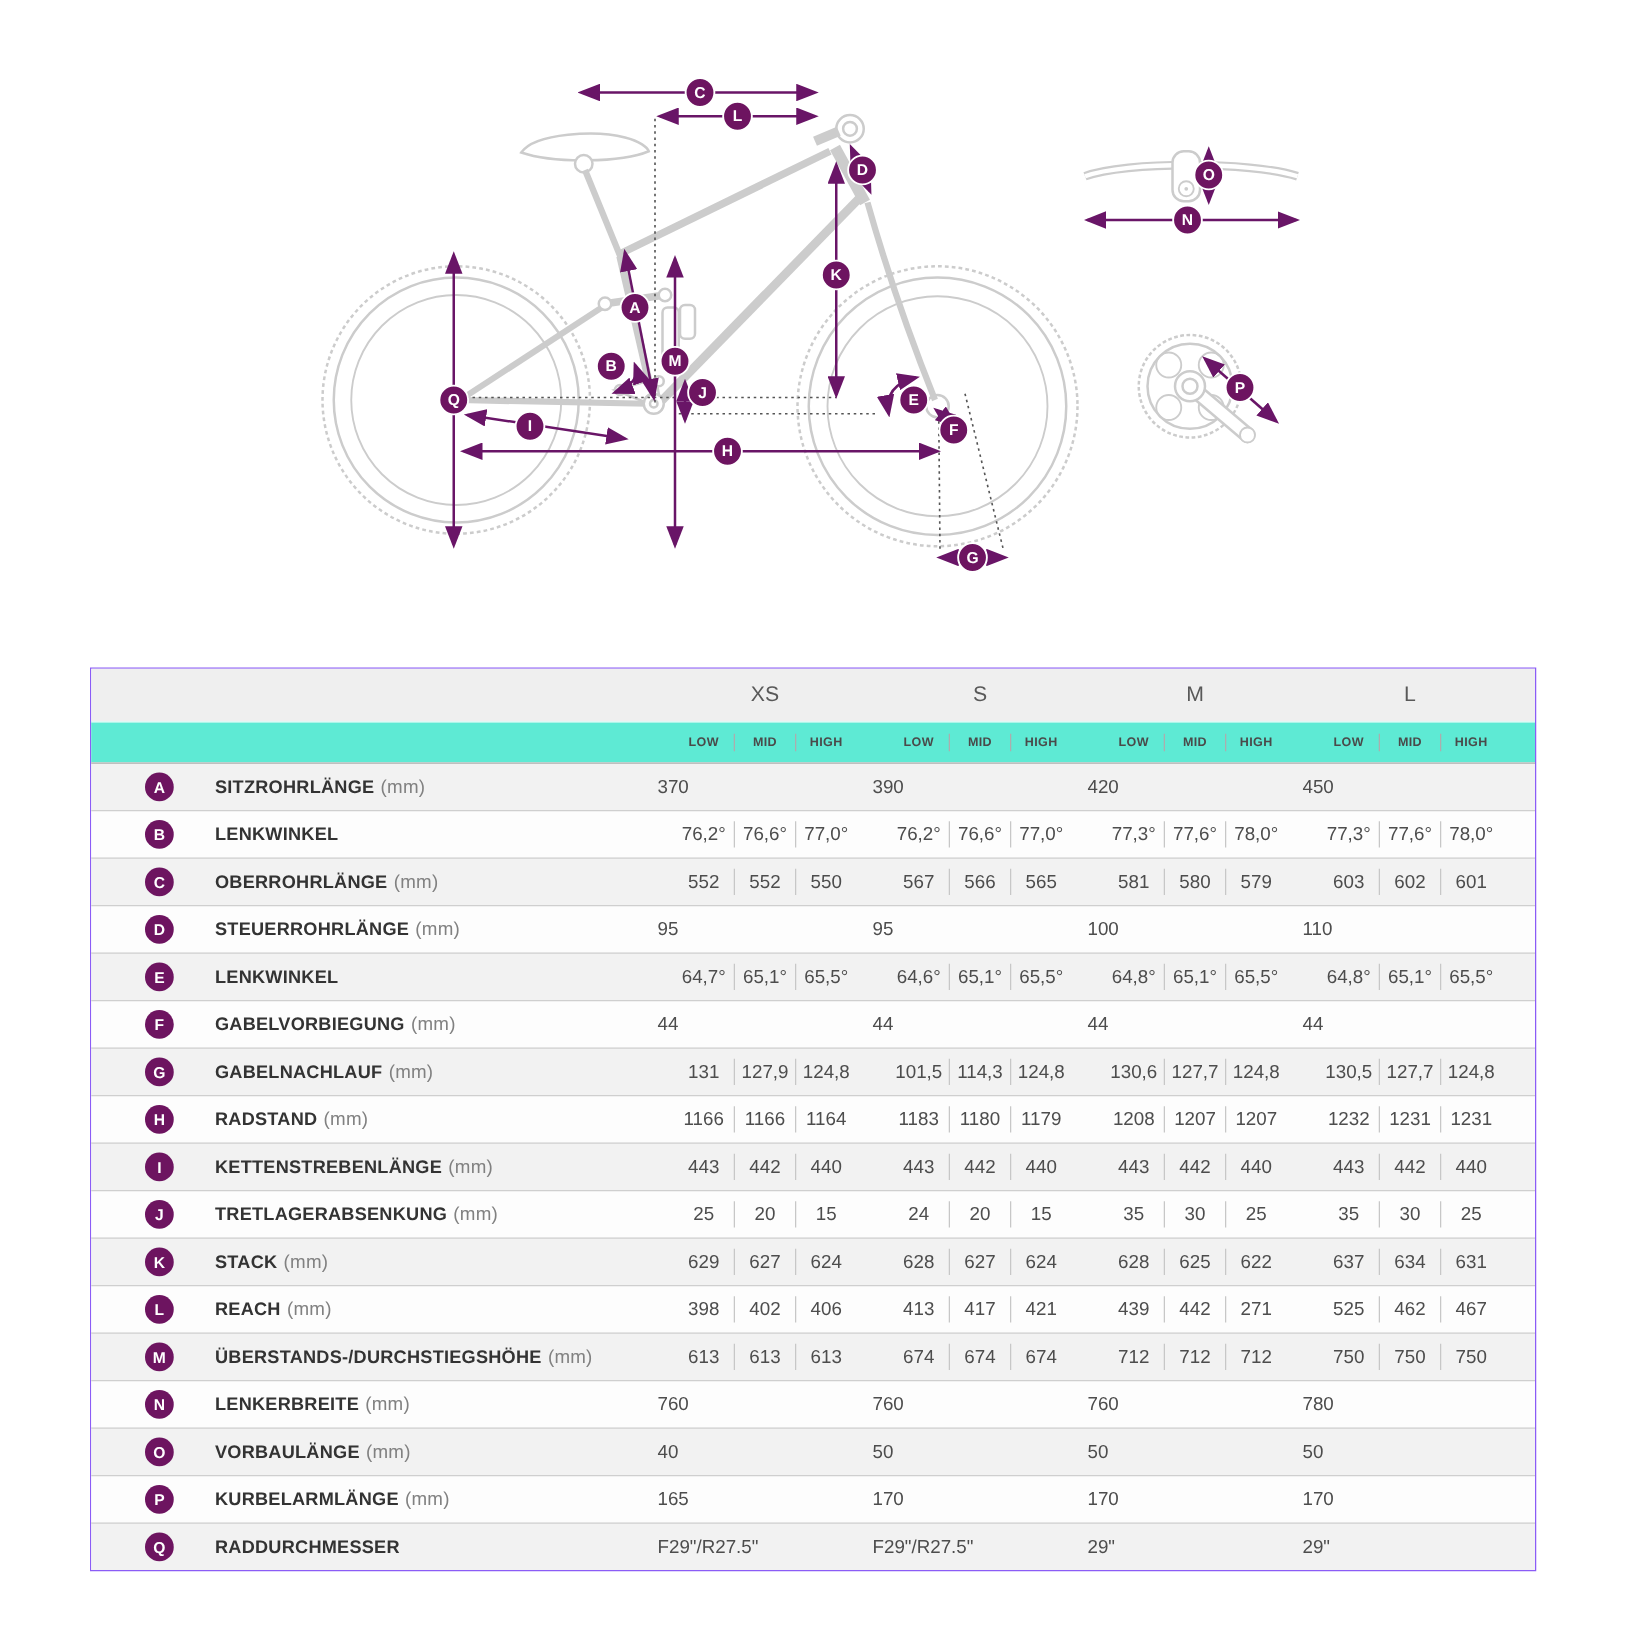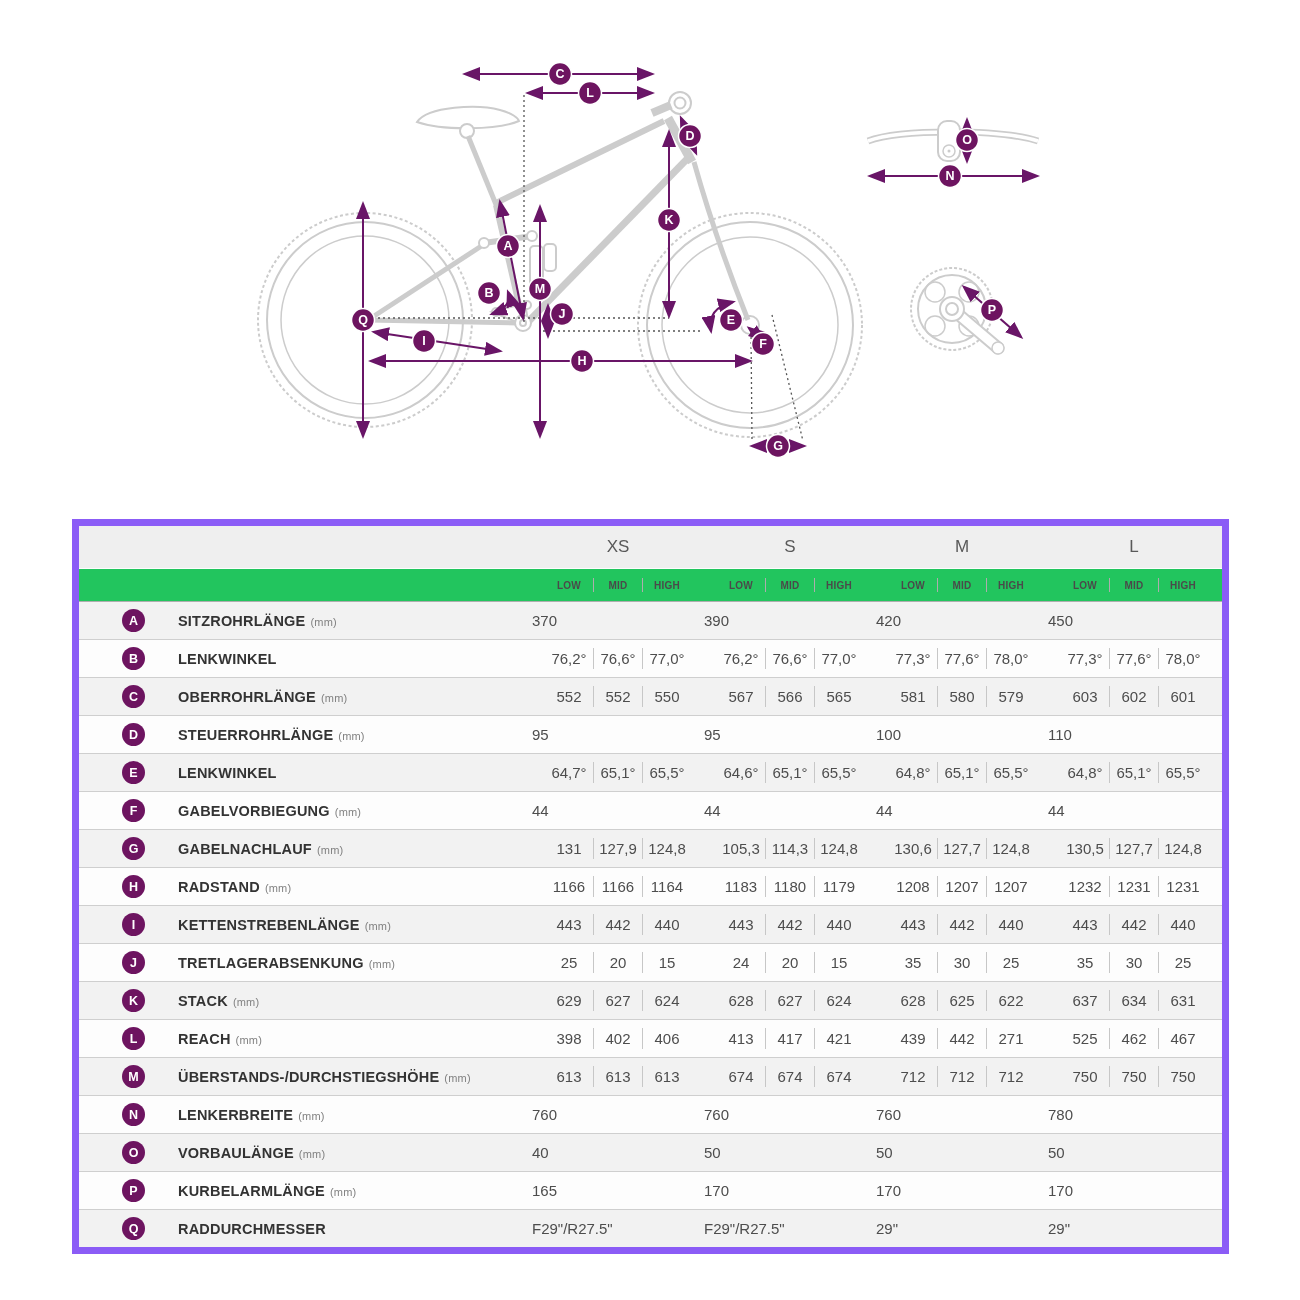--- a/index.html
+++ b/index.html
@@ -1,42 +1,42 @@
 <!DOCTYPE html>
 <html><head>
 <meta charset="utf-8">
 <style>
   html,body{margin:0;padding:0;background:#ffffff;}
   .stage{position:relative;width:1300px;height:1300px;background:#fff;overflow:hidden;
          font-family:"Liberation Sans", sans-serif;}
   .diagram-wrap{position:absolute;left:0;top:0;width:1300px;height:533px;}
   
-  .geo-table{position:absolute;left:72px;top:519px;width:1157px;
-             border:7px solid #8b5cf6;box-sizing:border-box;}
+  .geo-table{position:absolute;left:72px;top:534px;width:1157px;
+             border:1px solid #8b5cf6;box-sizing:border-box;}
   .hdr-sizes{display:flex;height:42px;background:#efefef;align-items:center;}
-  .hdr-pos{display:flex;height:32px;background:#22c55e;align-items:center;border-top:1px solid #fdfdfd;}
+  .hdr-pos{display:flex;height:32px;background:#5eead4;align-items:center;border-top:1px solid #fdfdfd;}
   .label-col{width:453px;flex:none;display:flex;align-items:center;}
   .size-col{width:172px;flex:none;display:flex;align-items:center;justify-content:center;}
   .right-pad{width:16px;flex:none;}
   .size-name{font-size:17px;color:#595959;}
   .pos-group,.triple{display:flex;width:100%;align-items:center;padding:0 13px;box-sizing:border-box;}
   .pos-group span{flex:1;text-align:center;font-size:10px;font-weight:bold;color:#4a4a4a;letter-spacing:.3px;}
   .pos-group i,.triple i{width:1px;height:14px;background:#adadad;flex:none;}
   .triple i{height:21px;background:#c7c7c7;}
   .triple span{flex:1;text-align:center;font-size:15px;color:#4d4d4d;white-space:nowrap;}
   .single{width:100%;text-align:left;font-size:15px;color:#4d4d4d;}
   .data-row{display:flex;height:37px;align-items:center;border-top:1px solid #cfcfcf;}
   .data-row.first{border-top:1px solid #aeaeae;}
   .data-row.odd{background:#f2f2f2;}
   .data-row.even{background:#fdfdfd;}
   .badge{width:23px;height:23px;border-radius:50%;background:#6d1460;color:#fff;
          font-weight:bold;font-size:12.5px;display:flex;align-items:center;justify-content:center;
          margin-left:43px;flex:none;}
   .lbl{margin-left:33px;font-weight:bold;font-size:14.5px;color:#333;letter-spacing:.2px;white-space:nowrap;}
-  .unit{font-size:11px;color:#818181;font-weight:normal;margin-left:5px;}
+  .unit{font-size:15px;color:#818181;font-weight:normal;margin-left:5px;}
 </style>
 </head>
 <body>
 
 <div class="stage">
 
   <div class="diagram-wrap">
     <svg width="1300" height="533" viewBox="0 0 1300 533" xmlns="http://www.w3.org/2000/svg">
       <defs>
         <marker id="ahE" markerWidth="9" markerHeight="7" refX="7.5" refY="3.5" orient="auto">
@@ -466,21 +466,21 @@
             <div class="triple">
               <span>131</span>
               <i></i>
               <span>127,9</span>
               <i></i>
               <span>124,8</span>
             </div>
           </div>
           <div class="size-col">
             <div class="triple">
-              <span>105,3</span>
+              <span>101,5</span>
               <i></i>
               <span>114,3</span>
               <i></i>
               <span>124,8</span>
             </div>
           </div>
           <div class="size-col">
             <div class="triple">
               <span>130,6</span>
               <i></i>

